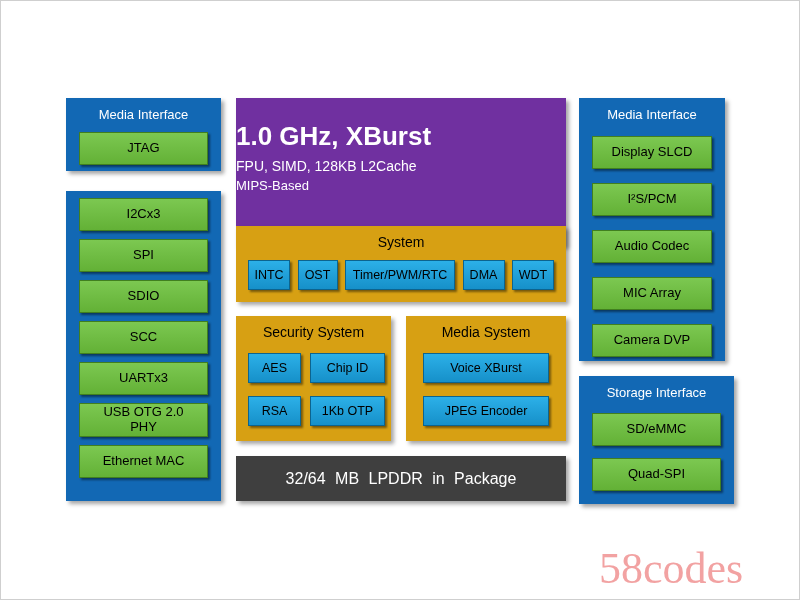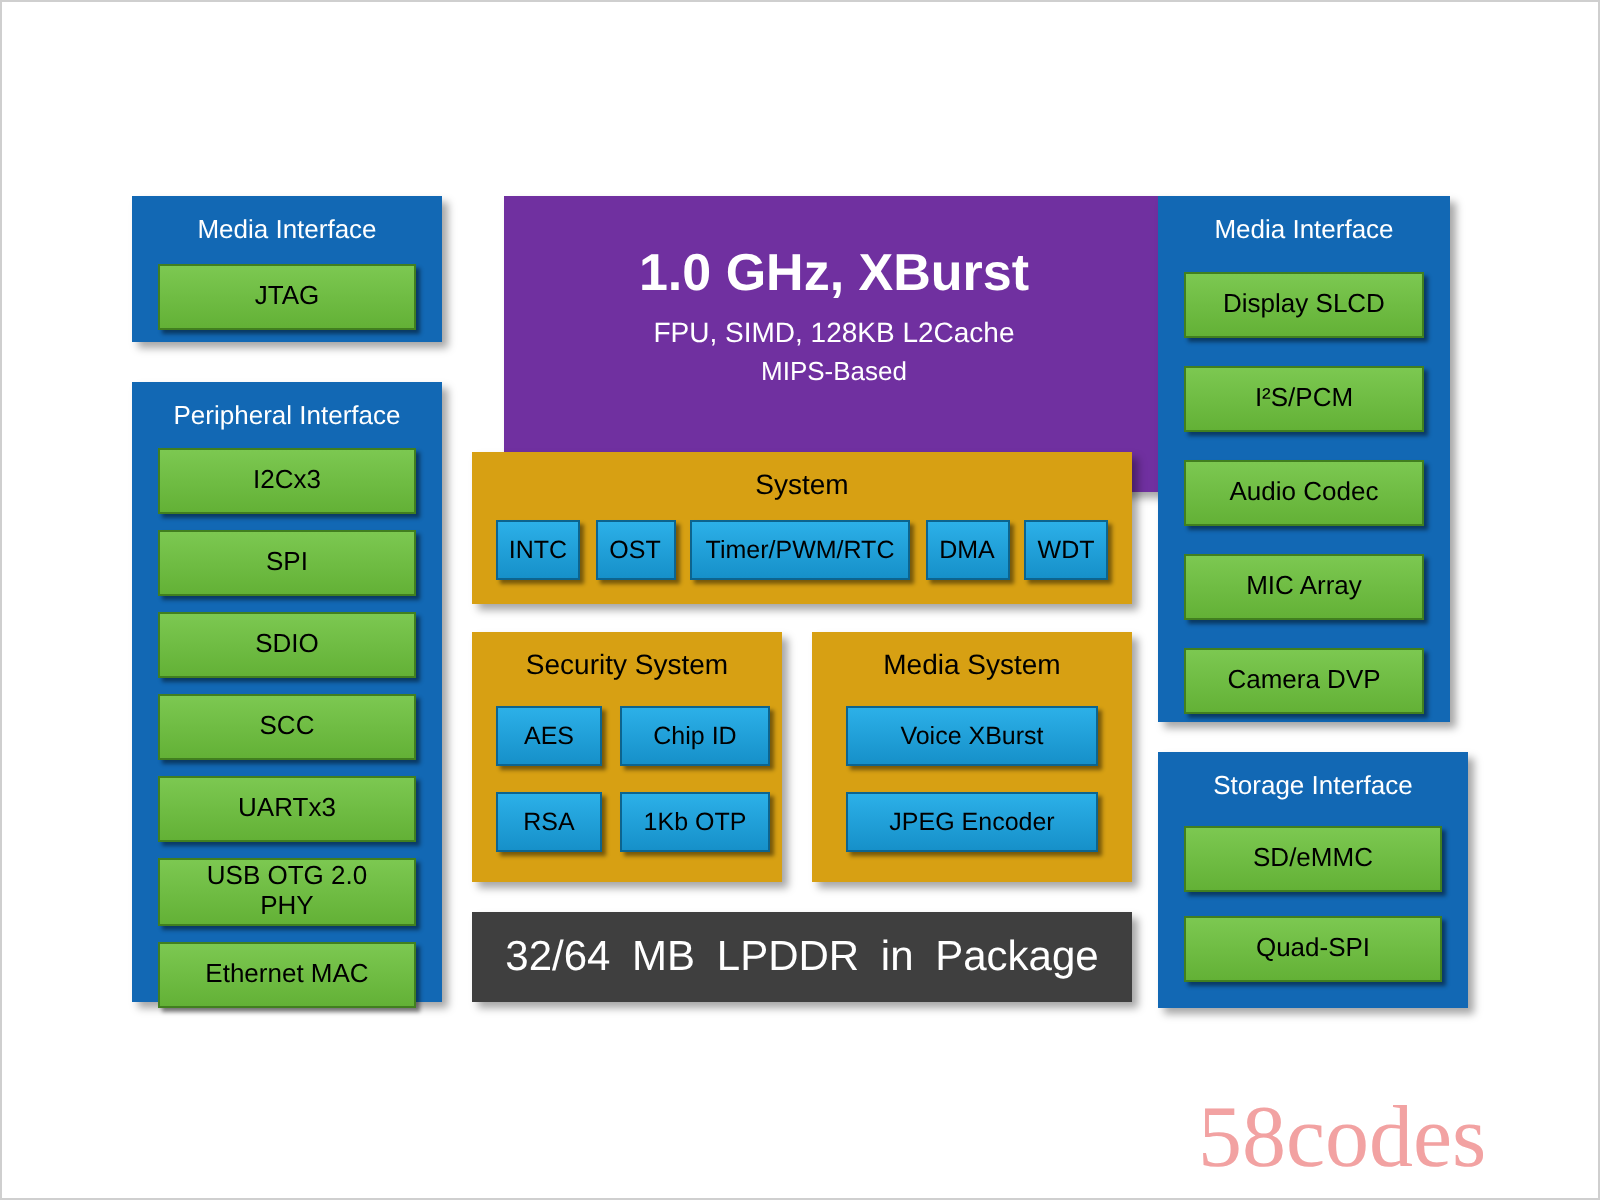--- a/index.html
+++ b/index.html
@@ -52,21 +52,21 @@
   
   #debug-panel      { left:65px;  top:97px;  width:155px; height:73px; }
   #debug-panel .chip-col { margin-top:8px; }
 
   #peripheral-panel { left:65px;  top:190px; width:155px; height:310px; }
   #peripheral-panel .chip-col { margin-top:7px; gap:8px;border-radius:19px; }
 
   #cpu-block {
     position:absolute; left:235px; top:97px; width:330px; height:148px;
     background:#7030a0; box-shadow:3px 3px 4px rgba(0,0,0,0.35);
-    color:#ffffff; text-align:center;margin-left:16px;
+    color:#ffffff; text-align:left;
   }
   .cpu-title    { font-size:26px; font-weight:bold; margin-top:23px; }
   .cpu-subtitle { font-size:14px; margin-top:6px; }
   .cpu-arch     { font-size:13px; margin-top:4px; }
 
   #system-panel { left:235px; top:225px; width:330px; height:76px; }
   .system-row {
     display:flex; justify-content:space-between; align-items:flex-start;
     padding:0 12px; margin-top:9px;
   }
@@ -83,21 +83,21 @@
   }
   .security-grid .chip-blue { white-space:normal; }
 
   #mediasys-panel { left:405px; top:315px; width:160px; height:125px; }
   #mediasys-panel .chip-col { margin-top:12px; gap:13px; padding:0 17px; }
   #mediasys-panel .chip-blue { height:30px; }
 
   #memory-block {
     position:absolute; left:235px; top:455px; width:330px; height:45px;
     background:#3f3f3f; box-shadow:3px 3px 4px rgba(0,0,0,0.35);
-    color:#ffffff; font-size:21px; word-spacing:5px;
+    color:#ffffff; font-size:16px; word-spacing:5px;
     display:flex; align-items:center; justify-content:center;
   }
 
   #media-panel   { left:578px; top:97px;  width:146px; height:263px; }
   #media-panel .chip-col { margin-top:12px; gap:14px; }
 
   #storage-panel { left:578px; top:375px; width:155px; height:128px; }
   #storage-panel .chip-col { margin-top:11px; gap:12px; }
 
   .watermark {
@@ -112,21 +112,20 @@
 <div class="canvas">
 
   <div class="panel" id="debug-panel">
     <div class="panel-title">Media Interface</div>
     <div class="chip-col">
       <div class="chip-green">JTAG</div>
     </div>
   </div>
 
   <div class="panel" id="peripheral-panel">
-    <div class="panel-title">Peripheral Interface</div>
     <div class="chip-col">
       <div class="chip-green">I2Cx3</div>
       <div class="chip-green">SPI</div>
       <div class="chip-green">SDIO</div>
       <div class="chip-green">SCC</div>
       <div class="chip-green">UARTx3</div>
       <div class="chip-green">USB OTG 2.0 PHY</div>
       <div class="chip-green">Ethernet MAC</div>
     </div>
   </div>

